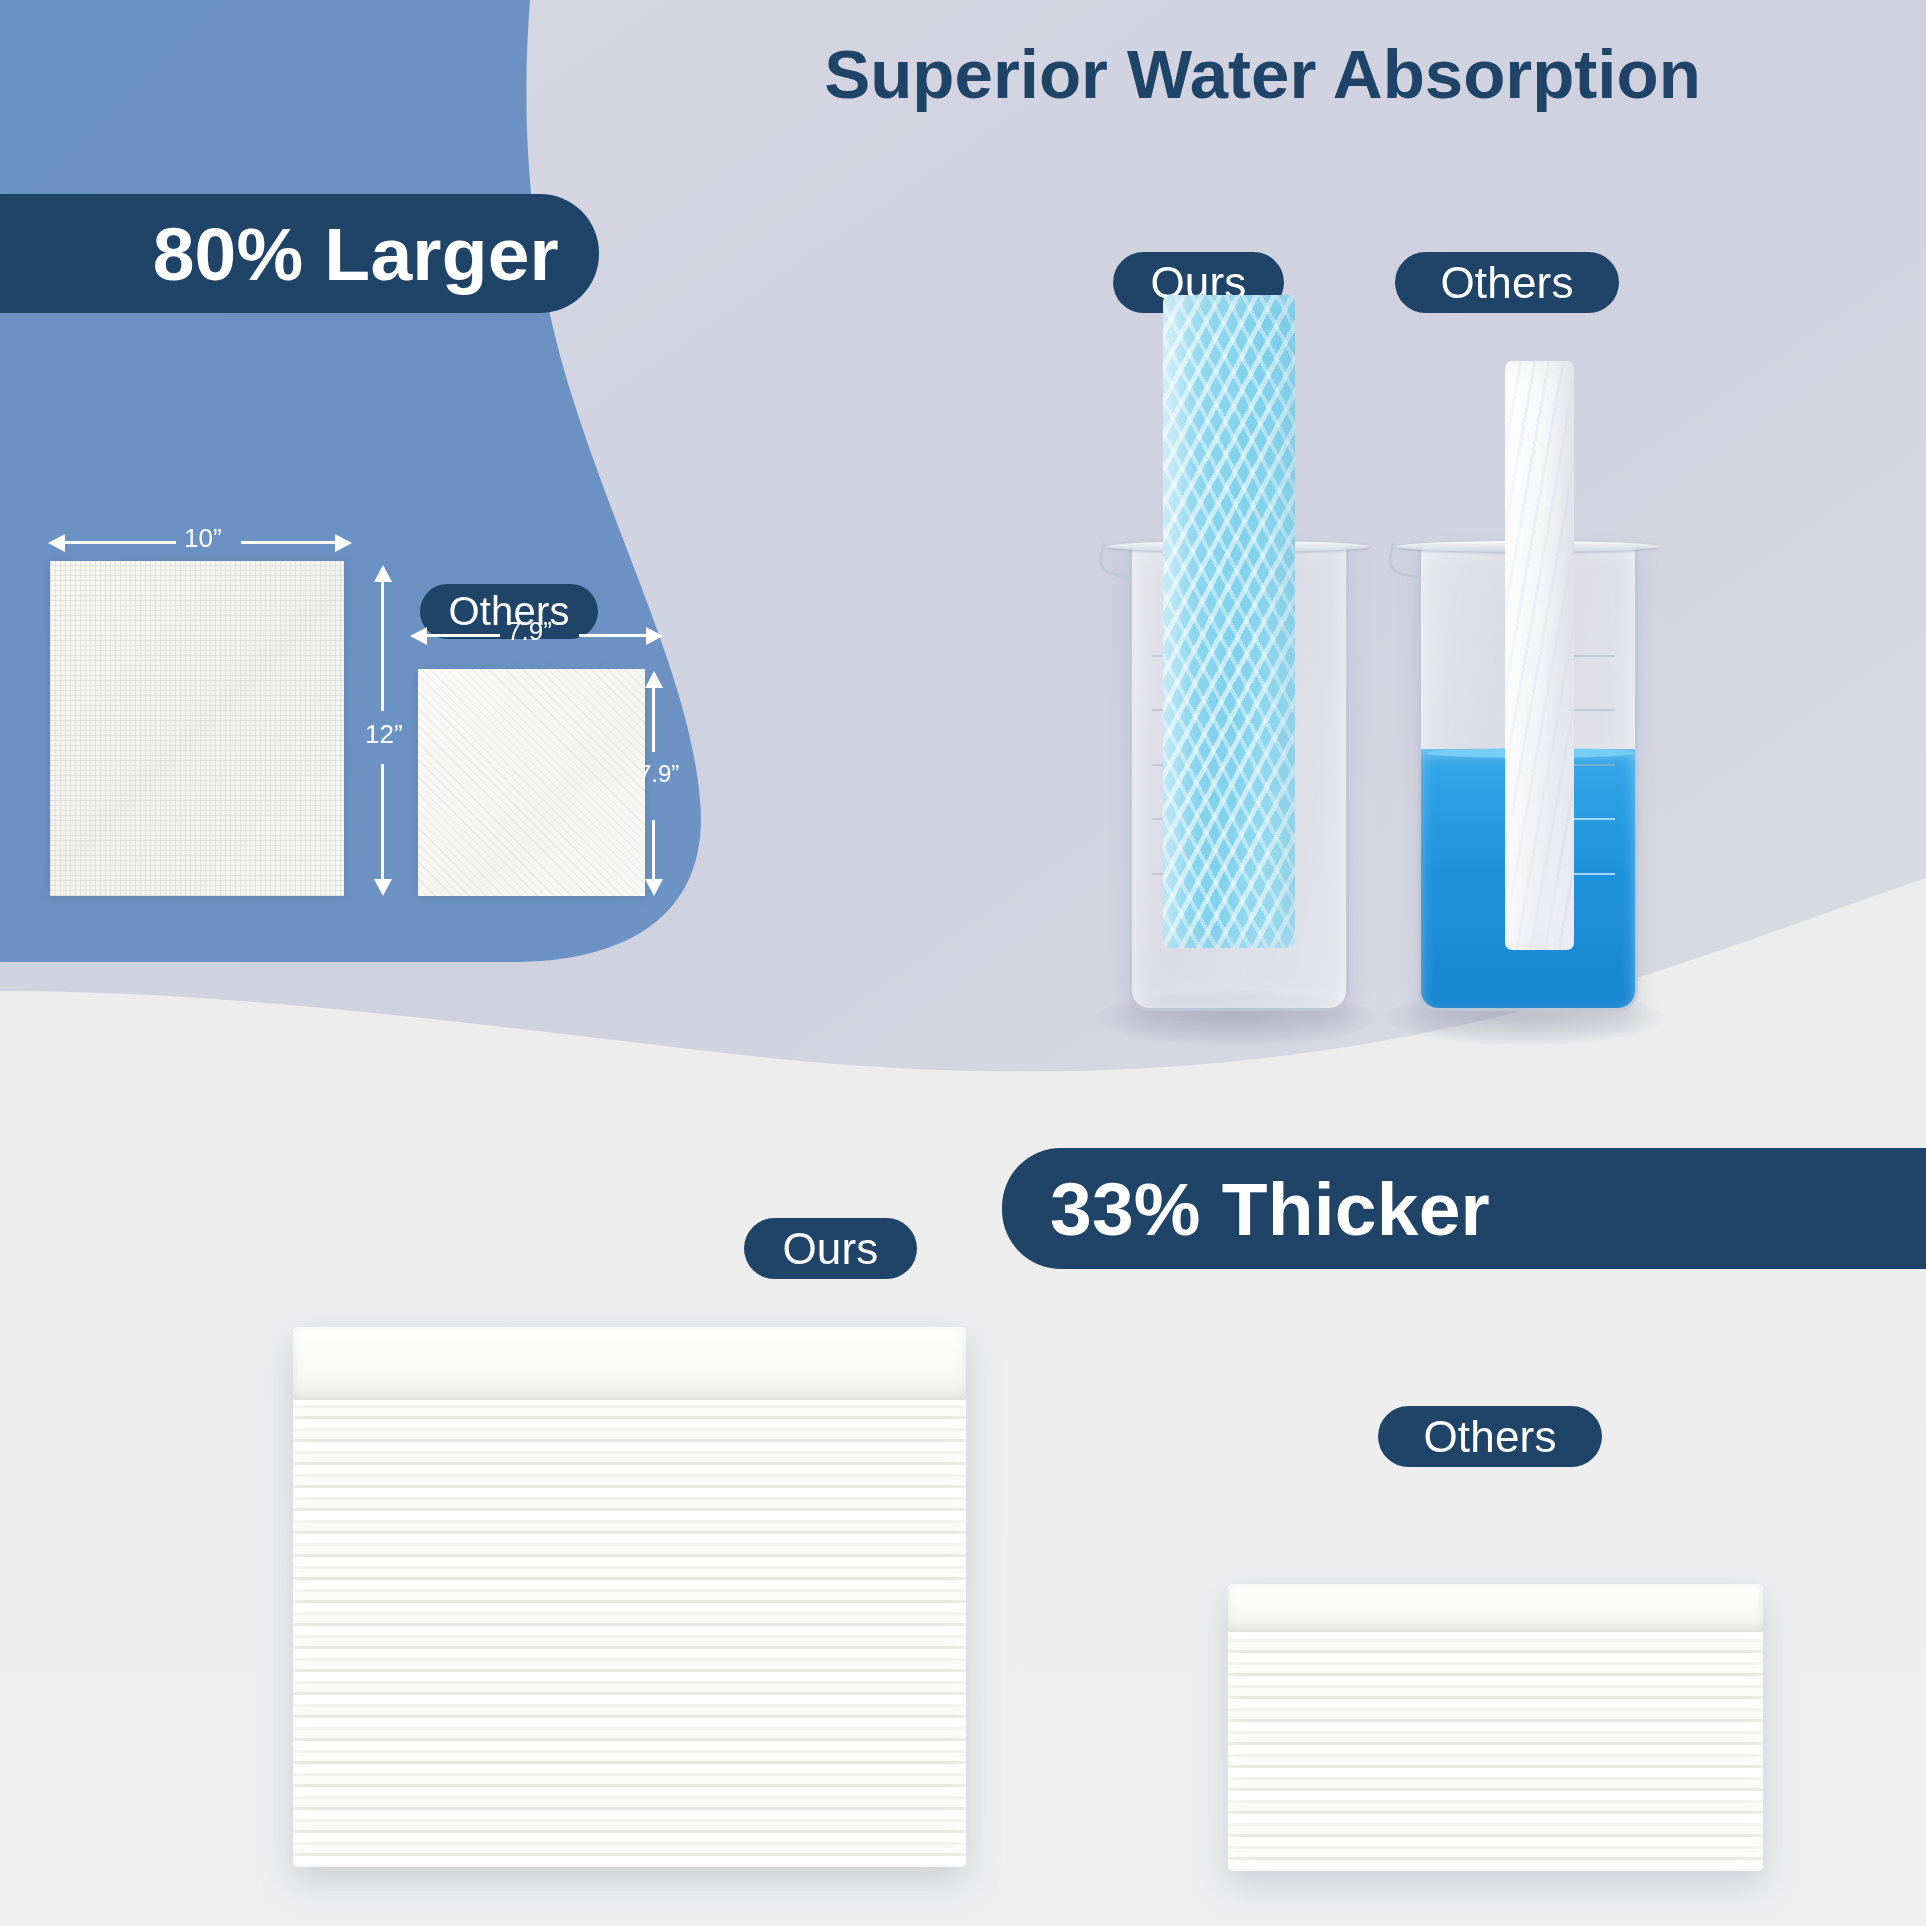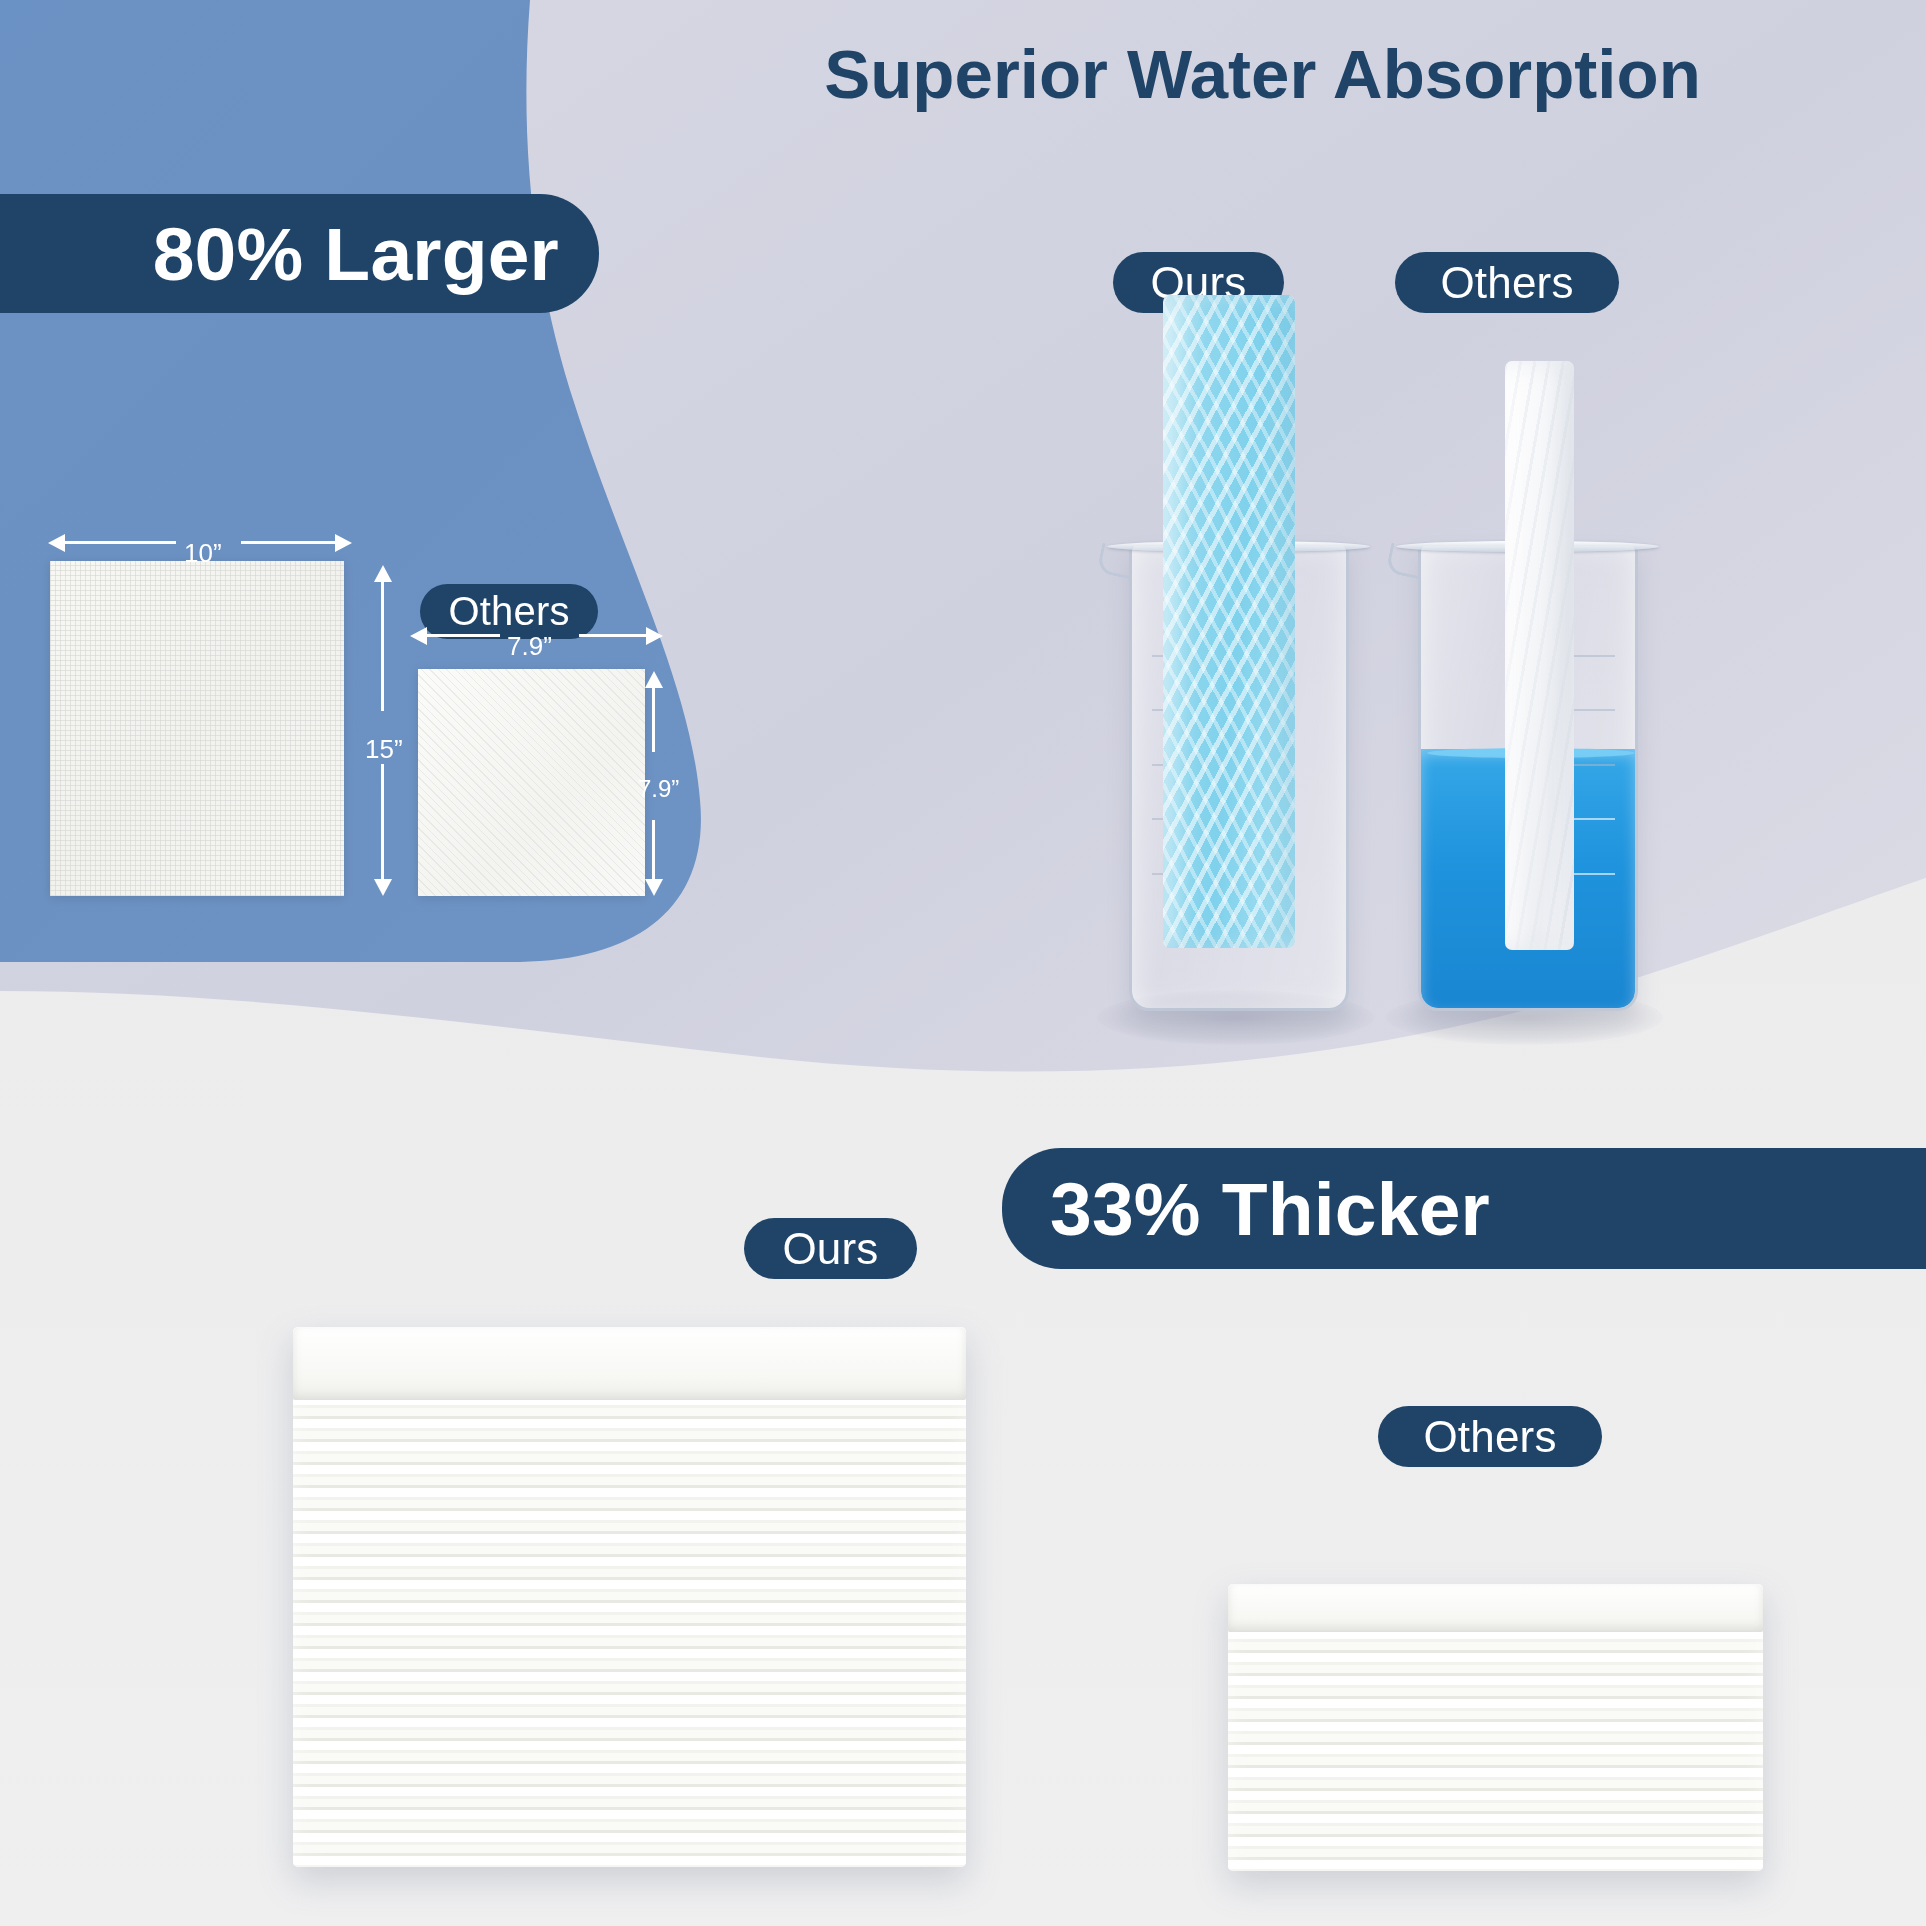--- a/index.html
+++ b/index.html
@@ -89,21 +89,21 @@
   .arrow {
     position:absolute;
     width:0;height:0;
   }
   .arrow.left  { border-top:9px solid transparent; border-bottom:9px solid transparent; border-right:17px solid #fff; }
   .arrow.right { border-top:9px solid transparent; border-bottom:9px solid transparent; border-left:17px solid #fff; }
   .arrow.up    { border-left:9px solid transparent; border-right:9px solid transparent; border-bottom:17px solid #fff; }
   .arrow.down  { border-left:9px solid transparent; border-right:9px solid transparent; border-top:17px solid #fff; }
   .dim-label {
     position:absolute; color:#ffffff;
-    font-size:26px; white-space:nowrap;margin-top:15px;
+    font-size:26px; white-space:nowrap;
   }
 
   
   .beaker {
     position:absolute;
     border:3px solid rgba(186,196,212,.85);
     border-top:none;
     border-radius:6px 6px 20px 20px;
     background:linear-gradient(100deg, rgba(255,255,255,.42) 0%, rgba(255,255,255,.16) 35%, rgba(255,255,255,.34) 100%);
     box-shadow:inset 0 0 26px rgba(255,255,255,.55), 0 10px 22px rgba(120,125,150,.20);
@@ -208,21 +208,21 @@
   <div class="fabric" style="left:50px; top:561px; width:294px; height:335px;"></div>
 
   <div class="dim-line dim-h" style="left:57px; top:541px; width:119px;"></div>
   <div class="arrow left" style="left:48px; top:534px;"></div>
   <div class="dim-label" style="left:184px; top:523px;">10”</div>
   <div class="dim-line dim-h" style="left:241px; top:541px; width:95px;"></div>
   <div class="arrow right" style="left:335px; top:534px;"></div>
 
   <div class="arrow up" style="left:374px; top:565px;"></div>
   <div class="dim-line dim-v" style="left:381px; top:580px; height:131px;"></div>
-  <div class="dim-label" style="left:365px; top:719px;">15”</div>
+  <div class="dim-label" style="left:365px; top:719px;">12”</div>
   <div class="dim-line dim-v" style="left:381px; top:764px; height:117px;"></div>
   <div class="arrow down" style="left:374px; top:879px;"></div>
 
   <div class="fabric smooth" style="left:418px; top:669px; width:227px; height:227px;"></div>
 
   <div class="arrow left" style="left:410px; top:627px;"></div>
   <div class="dim-line dim-h" style="left:426px; top:634px; width:74px;"></div>
   <div class="dim-label" style="left:507px; top:616px;">7.9”</div>
   <div class="dim-line dim-h" style="left:579px; top:634px; width:69px;"></div>
   <div class="arrow right" style="left:646px; top:627px;"></div>

